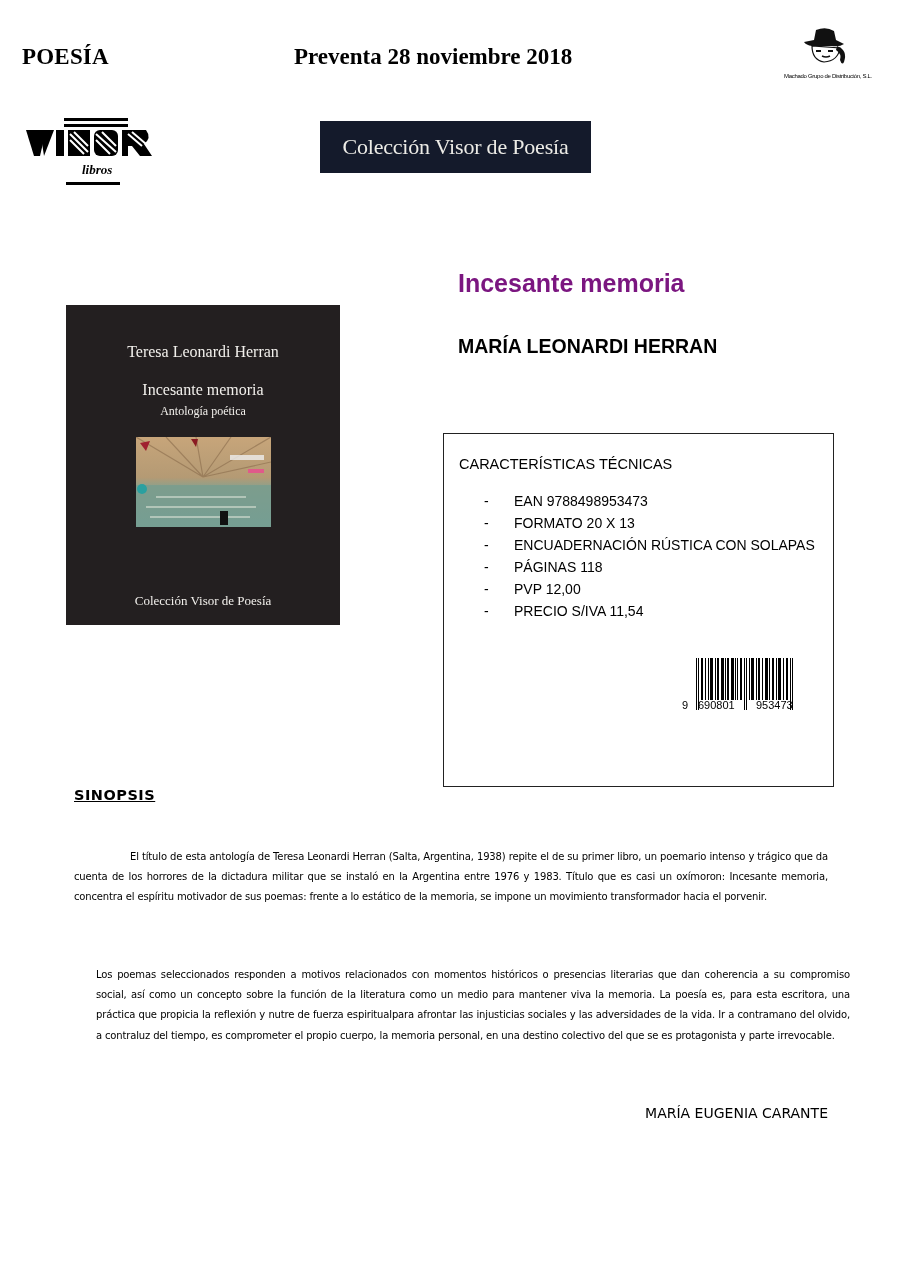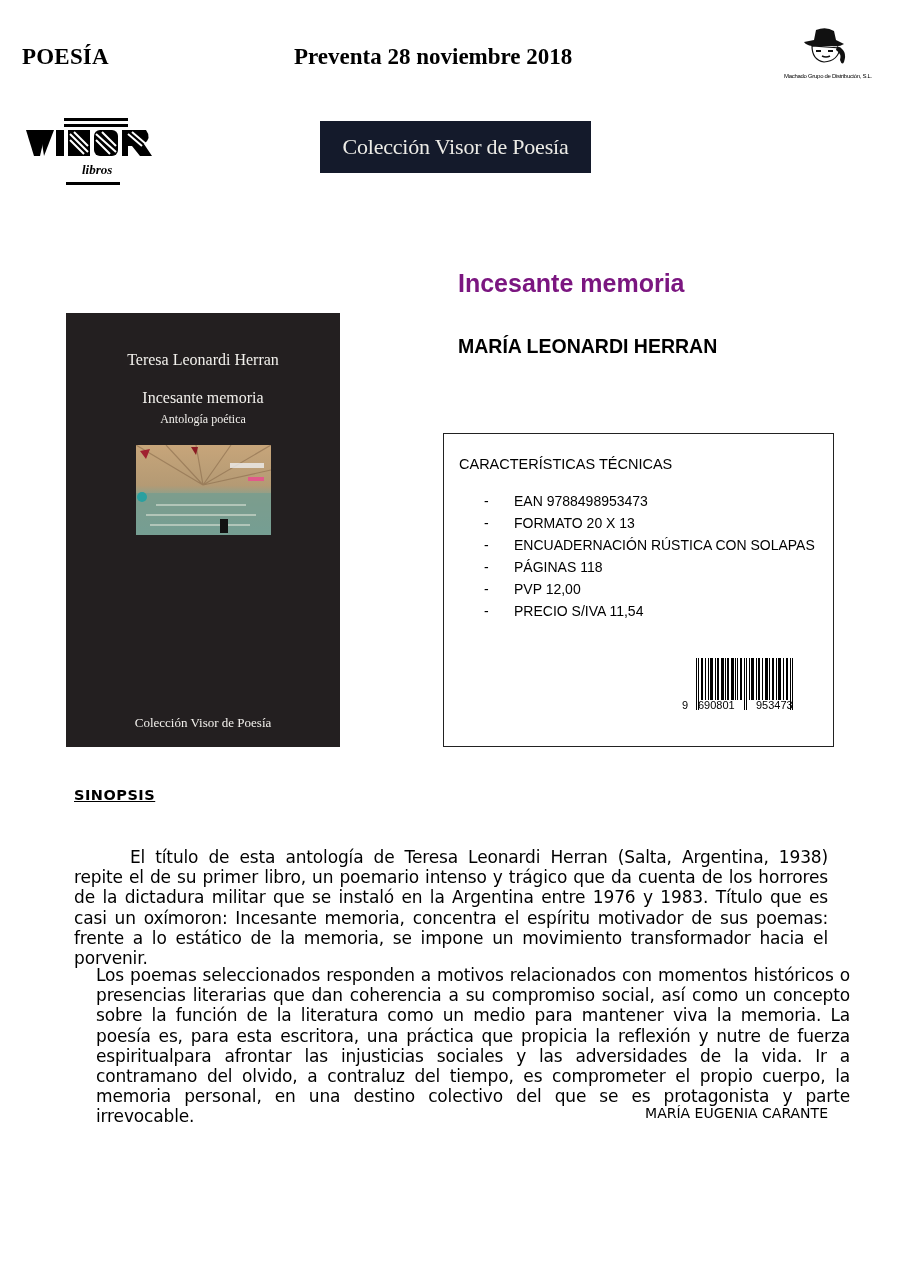--- a/index.html
+++ b/index.html
@@ -19,48 +19,48 @@
 
     #visor-logo { left: 24px; top: 116px; width: 130px; height: 74px; }
 
     #collection-banner {
       left: 320px; top: 121px; width: 271px; height: 52px; background: #141a2b;
       color: #ecebe6; display: flex; align-items: center; justify-content: center;
       font-family: "Liberation Serif", "DejaVu Serif", serif; font-size: 22px; letter-spacing: -0.2px;
     }
 
     #book-cover {
-      left: 66px; top: 313px; width: 274px; height: 434px; background: #231f20;
+      left: 66px; top: 305px; width: 274px; height: 320px; background: #231f20;
       color: #f2f0ec; font-family: "Liberation Serif", "DejaVu Serif", serif;
     }
     #book-cover .author { position: absolute; top: 38px; left: 0; right: 0; text-align: center; font-size: 16px; }
     #book-cover .title { position: absolute; top: 76px; left: 0; right: 0; text-align: center; font-size: 16px; }
     #book-cover .subtitle { position: absolute; top: 99px; left: 0; right: 0; text-align: center; font-size: 12px; }
     #book-cover .art { position: absolute; left: 70px; top: 132px; width: 135px; height: 90px; overflow: hidden; }
     #book-cover .collection { position: absolute; bottom: 16px; left: 0; right: 0; text-align: center; font-size: 13px; }
 
     #book-title { left: 458px; top: 269px; font-family: "Liberation Sans", sans-serif; font-weight: bold; font-size: 25px; }
     #book-author { left: 458px; top: 335px; font-family: "Liberation Sans", sans-serif; font-weight: bold; font-size: 19.5px; }
 
     #specs-box {
-      left: 443px; top: 433px; width: 391px; height: 314px; border: 1px solid #222; box-sizing: border-box;
+      left: 443px; top: 433px; width: 391px; height: 354px; border: 1px solid #222; box-sizing: border-box;
       font-family: "Liberation Sans", sans-serif;
     }
     #specs-box .heading { position: absolute; left: 15px; top: 22px; font-size: 14.5px; }
     #specs-box ul { list-style: none; margin: 0; padding: 0; position: absolute; left: 40px; top: 56px; }
     #specs-box li { font-size: 14px; height: 22px; line-height: 22px; display: flex; }
     #specs-box li .dash { width: 30px; }
     #barcode { position: absolute; left: 248px; top: 222px; width: 112px; height: 60px; }
 
     #synopsis-heading {
       left: 74px; top: 787px; font-family: "DejaVu Sans", sans-serif; font-weight: bold; font-size: 14.5px;
       text-decoration: underline; letter-spacing: 0.5px;
     }
     .para {
-      position: absolute; left: 74px; width: 754px; font-family: "DejaVu Sans", sans-serif; font-size: 17px;
+      position: absolute; left: 74px; width: 754px; font-family: "DejaVu Sans", sans-serif; font-size: 10px;
       line-height: 20.2px; text-align: justify; margin: 0; letter-spacing: -0.15px;
     }
     #para-1 { top: 847px; text-indent: 56px; }
     #para-2 { top: 965px; margin-left: 22px; }
     #signature { right: 78px; top: 1105px; font-family: "DejaVu Sans", sans-serif; font-size: 14px; }
   </style>
 </head>
 <body>
 
 <div id="hdr-left" class="abs serif-bold">POESÍA</div>

